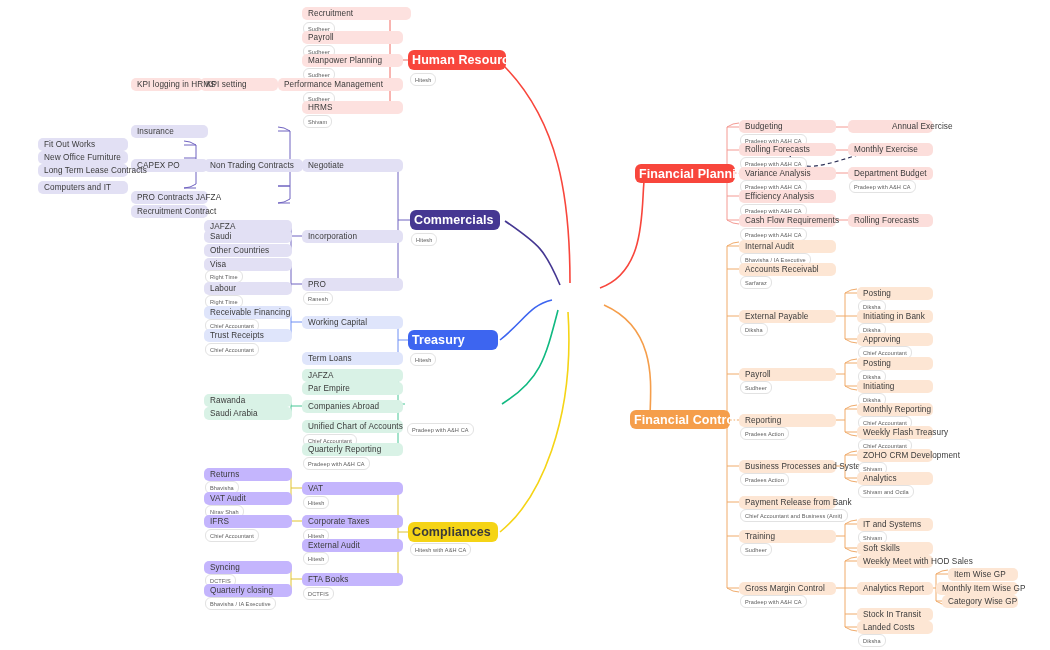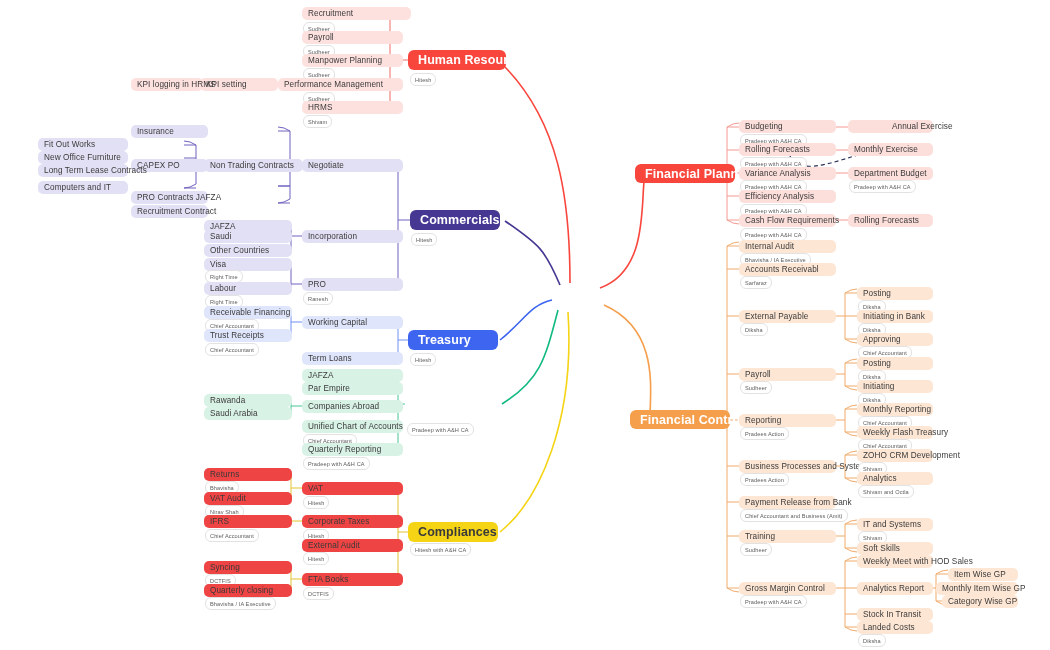--- a/index.html
+++ b/index.html
@@ -5,21 +5,21 @@
   html,body{margin:0;padding:0;background:#ffffff;}
   body{width:1050px;height:650px;position:relative;overflow:hidden;
        font-family:"Liberation Sans","DejaVu Sans",sans-serif;}
   #canvas{position:absolute;left:0;top:0;width:1050px;height:650px;}
   svg.links{position:absolute;left:0;top:0;width:1050px;height:650px;pointer-events:none;}
 
   
   .node{position:absolute;box-sizing:border-box;border-radius:5px;
         display:flex;align-items:center;white-space:nowrap;}
   .n-topic{font-size:8.2px;padding:0 6px;height:13px;letter-spacing:.1px;}
-  .n-main{font-size:12.5px;font-weight:bold;padding:0 10px;color:#fff;border-radius:6px;
+  .n-main{font-size:12.5px;font-weight:bold;padding:0 4px;color:#fff;border-radius:6px;
           letter-spacing:.1px;}
   .n-main.two{white-space:normal;line-height:12px;padding:4px 10px;}
 
   
   .chip{position:absolute;font-size:5.6px;color:#5d5d5d;background:#fff;
         border:1px solid #e2e2e2;border-radius:6px;padding:1px 4px;height:9px;
         display:flex;align-items:center;white-space:nowrap;letter-spacing:.1px;}
 
   
   #center{position:absolute;background:#141a38;color:#fff;border-radius:8px;
@@ -30,21 +30,21 @@
 
   
   .c-hr   {background:#fde1df;color:#3a3a3a;}
   .c-hr-m {background:#f8463c;}
   .c-com  {background:#e2e0f4;color:#3a3a3a;}
   .c-com-m{background:#453792;}
   .c-tre  {background:#dfe5fb;color:#3a3a3a;}
   .c-tre-m{background:#3d65f0;}
   .c-cfs  {background:#d9f2e6;color:#3a3a3a;}
   .c-cfs-m{background:#10b981;}
-  .c-cmp  {background:#ef4444;color:#3a3a3a;}
+  .c-cmp  {background:#c4b5fd;color:#3a3a3a;}
   .c-cmp-m{background:#f5d416;color:#3a3a3a !important;}
   .c-fp   {background:#fcdedb;color:#3a3a3a;}
   .c-fp-m {background:#f8463c;}
   .c-fc   {background:#fde6d4;color:#3a3a3a;}
   .c-fc-m {background:#f59e4b;}
 </style>
 </head>
 <body>
 
 <div id="canvas">

